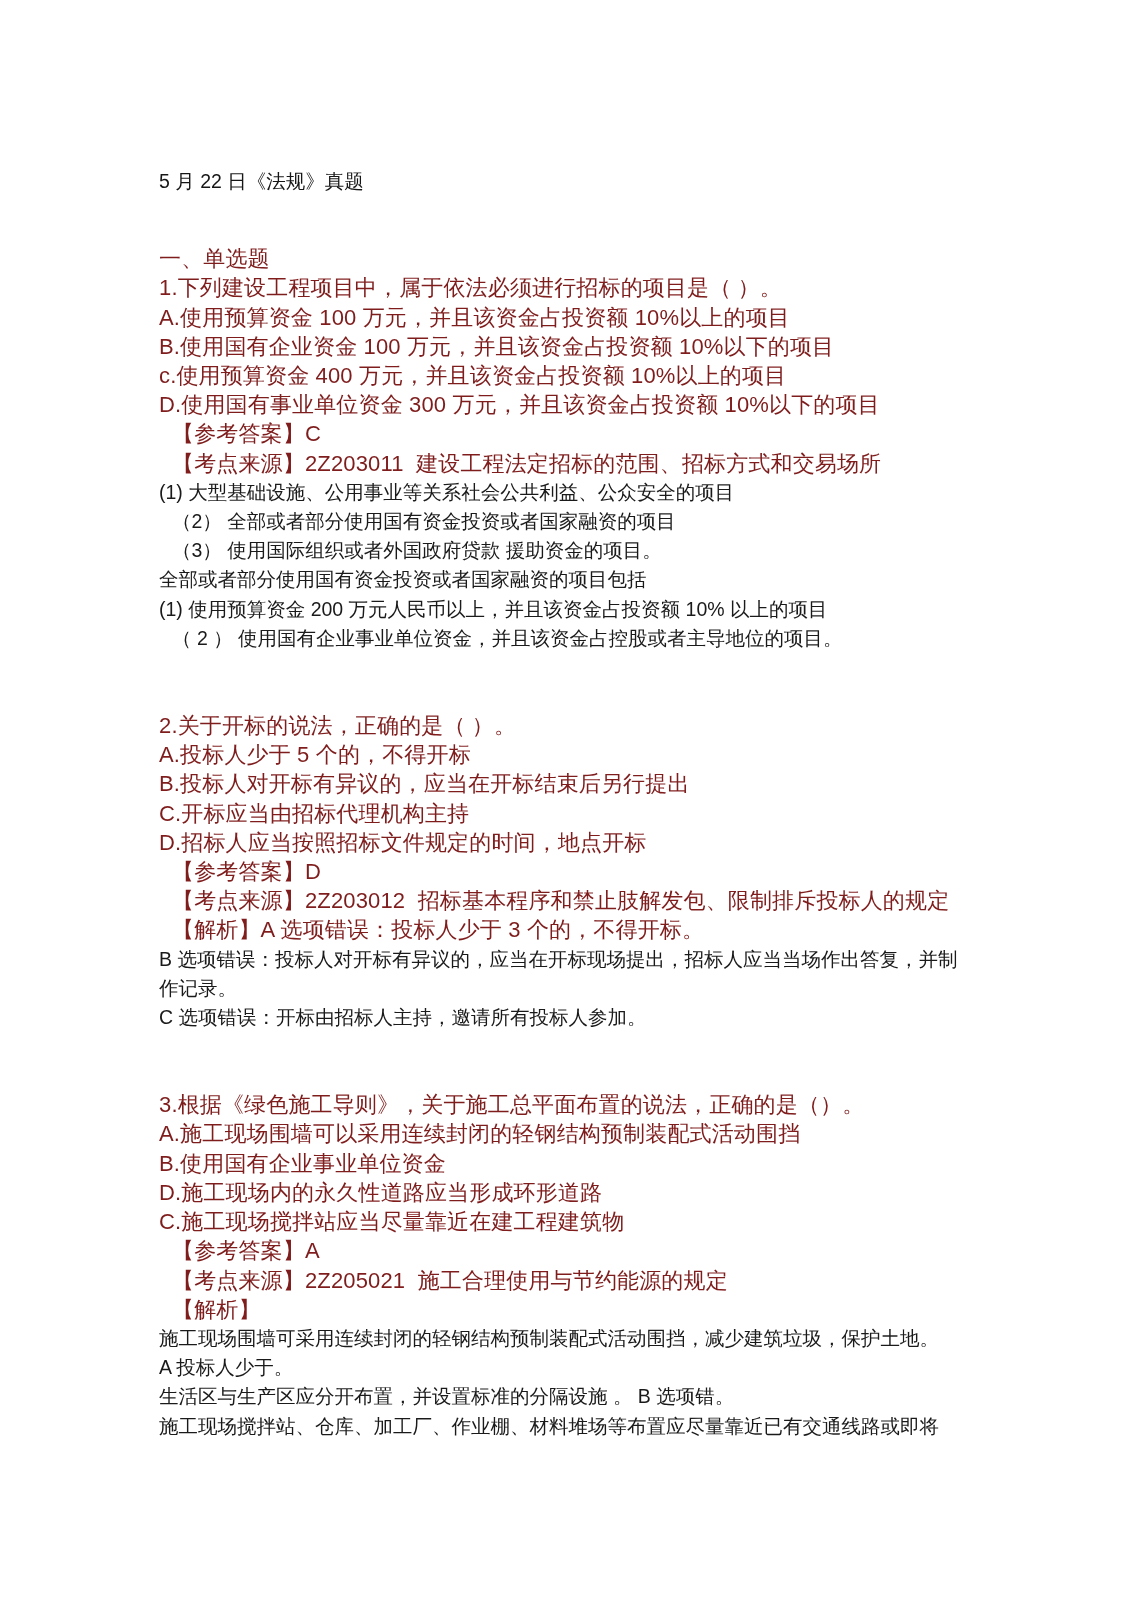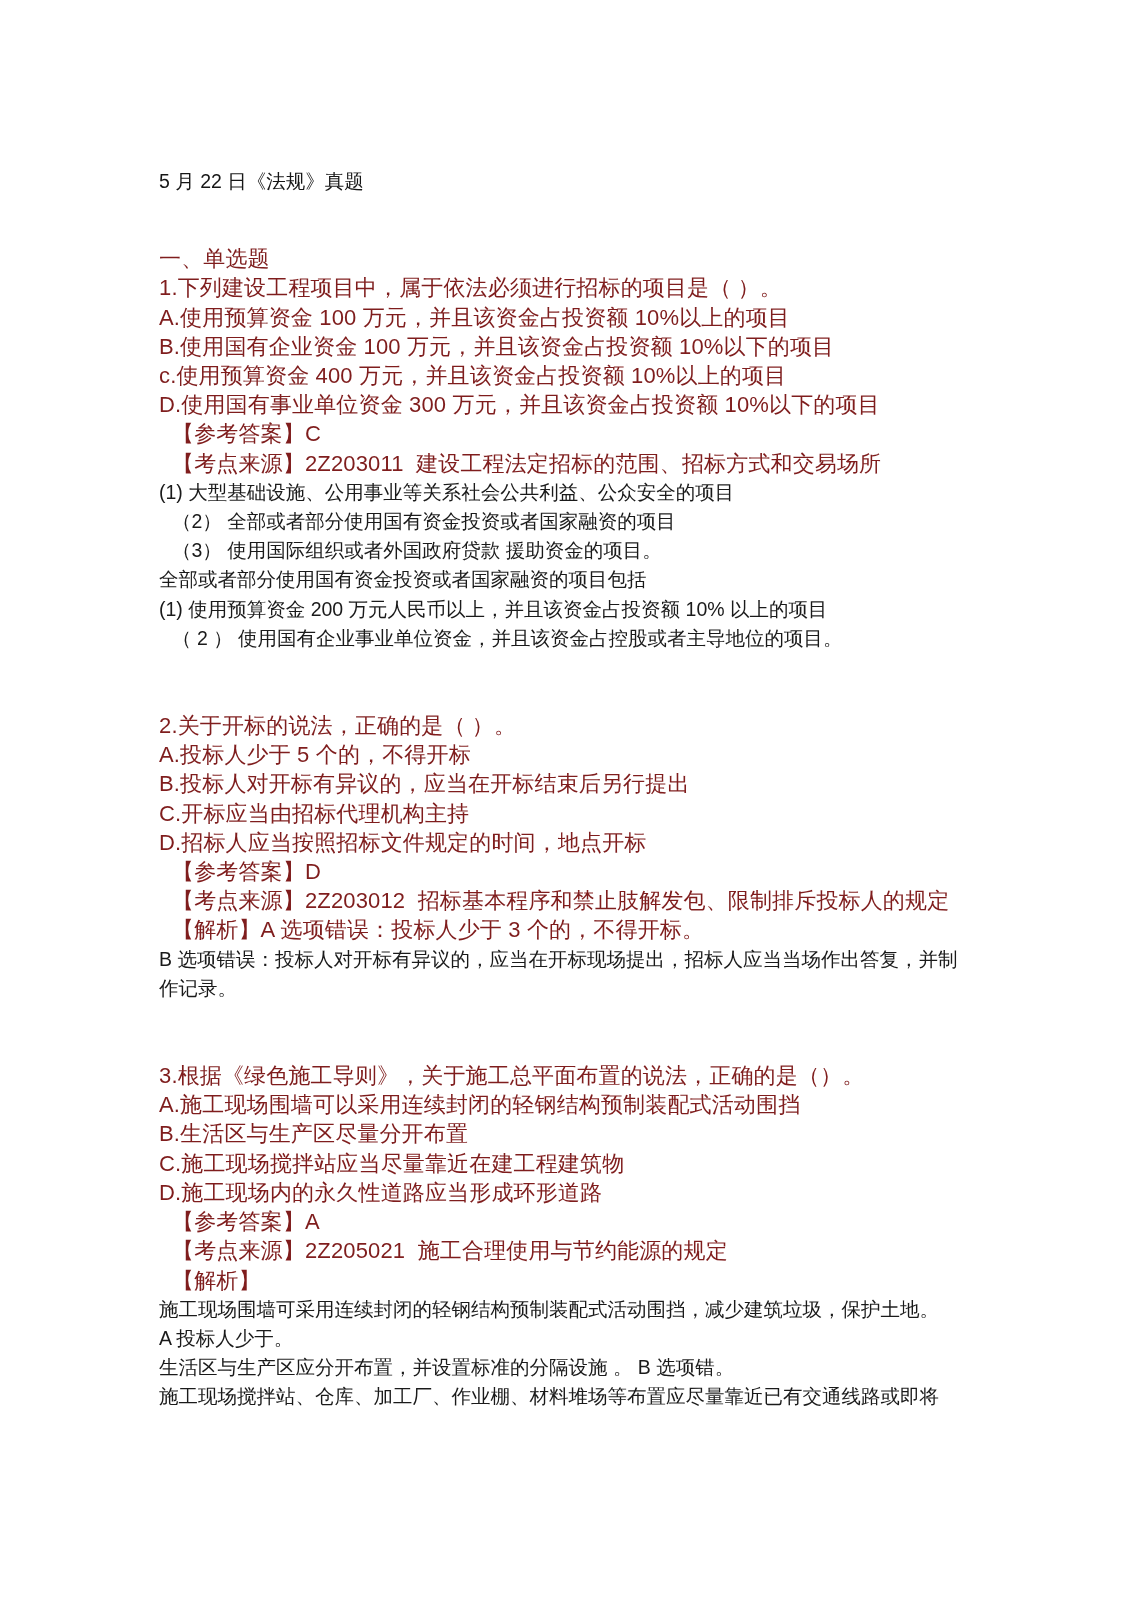--- a/index.html
+++ b/index.html
@@ -88,30 +88,31 @@
     <div class="block">
       <div class="line">2.关于开标的说法，正确的是（ ）。</div>
       <div class="line">A.投标人少于 5 个的，不得开标</div>
       <div class="line">B.投标人对开标有异议的，应当在开标结束后另行提出</div>
       <div class="line">C.开标应当由招标代理机构主持</div>
       <div class="line">D.招标人应当按照招标文件规定的时间，地点开标</div>
       <div class="line indent1"><span>【参考答案】</span><span>D</span></div>
       <div class="line indent1"><span>【考点来源】</span><span>2Z203012  招标基本程序和禁止肢解发包、限制排斥投标人的规定</span></div>
       <div class="line indent1"><span>【解析】</span><span>A 选项错误：投标人少于 3 个的，不得开标。</span></div>
       <div class="wrapline">B 选项错误：投标人对开标有异议的，应当在开标现场提出，招标人应当当场作出答复，并制作记录。</div>
+      <div class="wrapline">C 选项错误：开标由招标人主持，邀请所有投标人参加。</div>
     </div>
 
     <div class="gap-section"></div>
 
     <div class="block">
       <div class="line">3.根据《绿色施工导则》，关于施工总平面布置的说法，正确的是（）。</div>
       <div class="line">A.施工现场围墙可以采用连续封闭的轻钢结构预制装配式活动围挡</div>
-      <div class="line">B.生活区与生产区尽量分开布置</div>
+      <div class="line">B.使用国有企业事业单位资金</div>
+      <div class="line">D.施工现场内的永久性道路应当形成环形道路</div>
       <div class="line">C.施工现场搅拌站应当尽量靠近在建工程建筑物</div>
-      <div class="line">D.施工现场内的永久性道路应当形成环形道路</div>
       <div class="line indent1"><span>【参考答案】</span><span>A</span></div>
       <div class="line indent1"><span>【考点来源】</span><span>2Z205021  施工合理使用与节约能源的规定</span></div>
       <div class="line indent1"><span>【解析】</span></div>
       <div class="wrapline">施工现场围墙可采用连续封闭的轻钢结构预制装配式活动围挡，减少建筑垃圾，保护土地。</div>
       <div class="wrapline">A 投标人少于。</div>
       <div class="wrapline">生活区与生产区应分开布置，并设置标准的分隔设施 。 B 选项错。</div>
       <div class="wrapline">施工现场搅拌站、仓库、加工厂、作业棚、材料堆场等布置应尽量靠近已有交通线路或即将</div>
     </div>
 
   </div>

